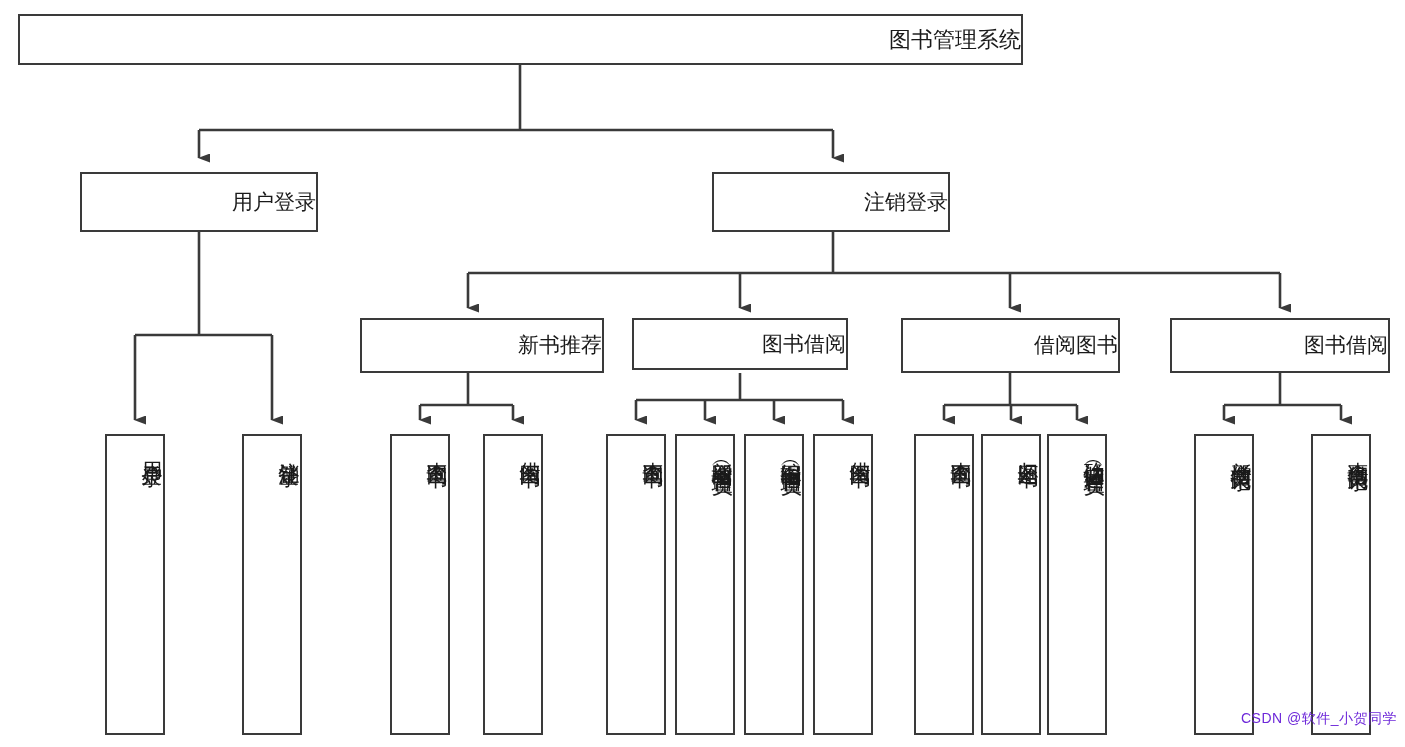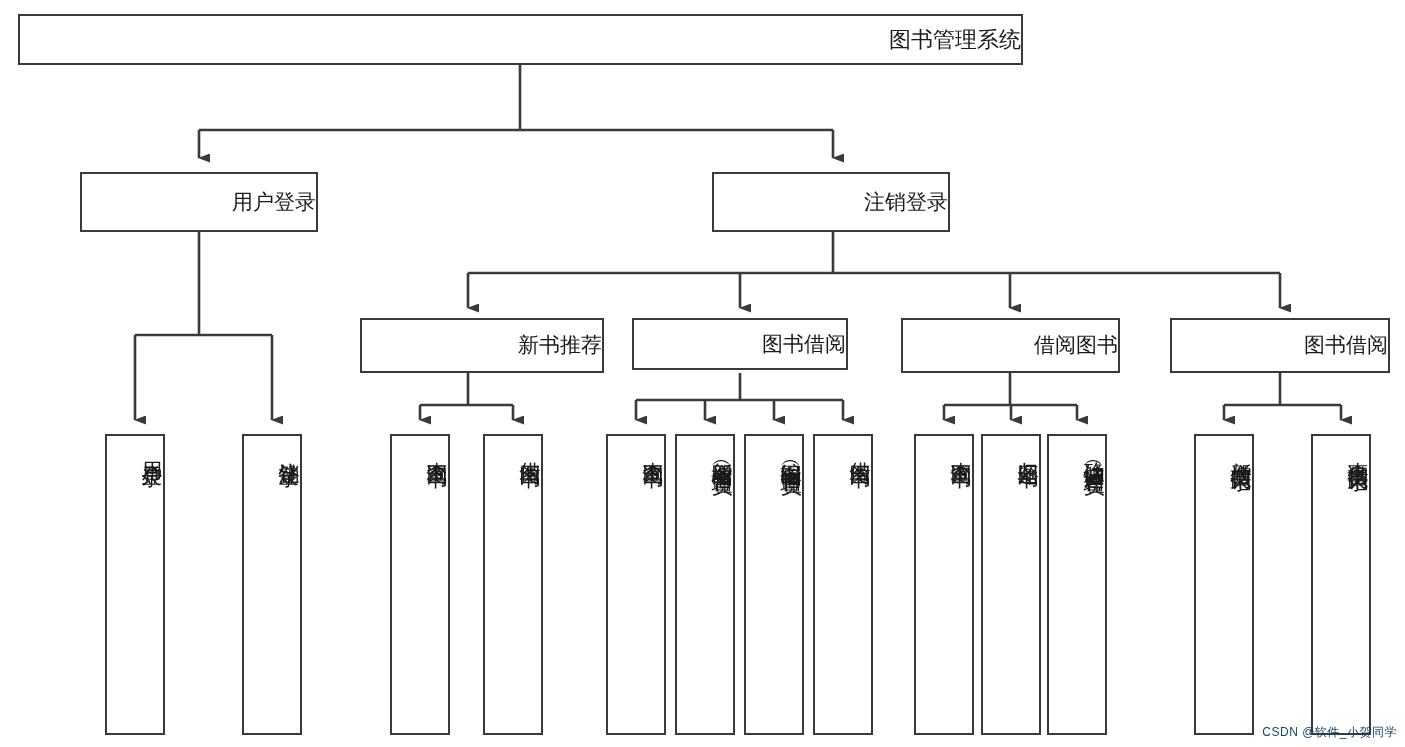--- a/index.html
+++ b/index.html
@@ -59,23 +59,23 @@
     text-orientation: upright;
     font-size: 21px;
     letter-spacing: 2px;
     line-height: 1;
     white-space: nowrap;
     margin: 0 auto;
   }
   .watermark {
     position: absolute;
     right: 8px;
-    bottom: 6px;
-    font-size: 12px;
-    color: #0c4a6e;
+    bottom: 19px;
+    font-size: 14px;
+    color: #6d28d9;
     letter-spacing: 0.5px;
     white-space: nowrap;
     pointer-events: none;
   }
 </style>
 </head>
 <body>
 
 <div id="diagram-root">
 

